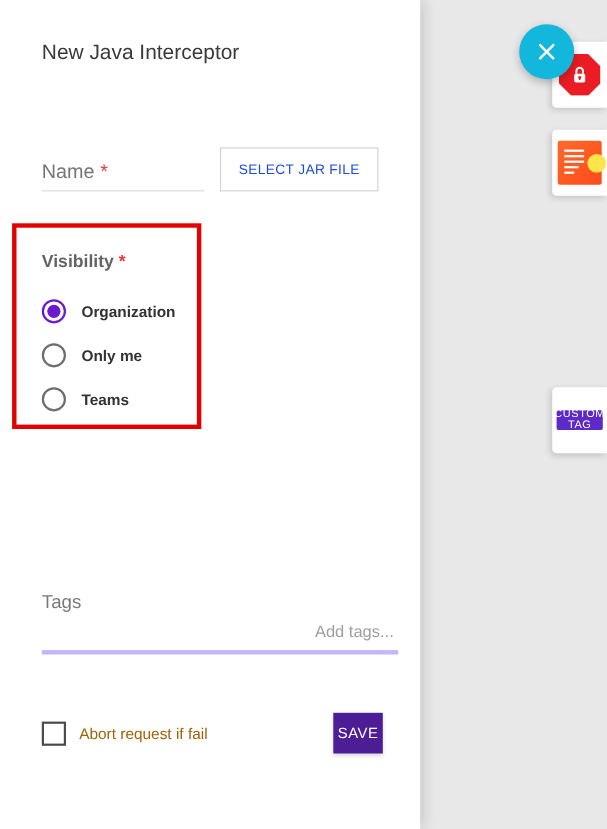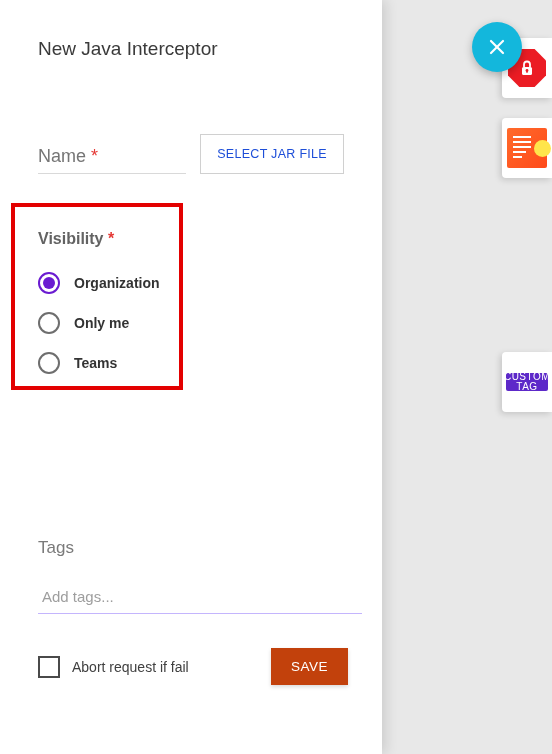--- a/index.html
+++ b/index.html
@@ -43,38 +43,39 @@
     width: 22px; height: 22px; border-radius: 50%;
     border: 2px solid #6a1bd1;
     display: flex; align-items: center; justify-content: center;
   }
   .radio-outer.unsel { border-color: #6e6e6e; }
   .radio-inner { width: 12px; height: 12px; border-radius: 50%; background: #6a1bd1; }
   .radio-label { font-size: 14px; color: #333; }
   .tags-section { position: absolute; left: 38px; right: 20px; top: 538px; }
   .tags-title { font-size: 17px; color: #7a7a7a; }
   .tags-input {
-    width: 100%; border: none; border-bottom: 1px solid #c4b5fd;
-    font-size: 15px; padding: 8px 4px; margin-top: 22px; outline: none;
+    width: 100%; border: none; border-bottom: 4px solid #c4b5fd;
+    font-size: 15px; padding: 8px 4px; outline: none;
     color: #333;
+    text-align: right;
   }
   .tags-input::placeholder { color: #9e9e9e; }
   .bottom-row {
     position: absolute; left: 38px; right: 34px; top: 648px;
     display: flex; align-items: center; justify-content: space-between;
   }
   .check-row { display: flex; align-items: center; gap: 12px; cursor: pointer; }
   .checkbox {
     width: 22px; height: 22px; border: 2px solid #4a4a4a;
   }
-  .check-label { font-size: 14px; color: #404040; }
+  .check-label { font-size: 14px; color: #a16207; }
   .save-btn {
-    background: #c2410c; color: #fff; border: none;
+    background: #4c1d95; color: #fff; border: none;
     font-size: 13.5px; letter-spacing: 0.5px;
-    padding: 11px 20px; cursor: pointer;
+    padding: 11px 4px; cursor: pointer;
     box-shadow: 0 2px 4px rgba(0,0,0,0.15);
   }
   .close-fab {
     position: absolute;
     left: 472px; top: 22px;
     width: 50px; height: 50px; border-radius: 50%;
     background: #13b7dc;
     display: flex; align-items: center; justify-content: center;
     cursor: pointer;
     box-shadow: 0 3px 8px rgba(0,0,0,0.25);

